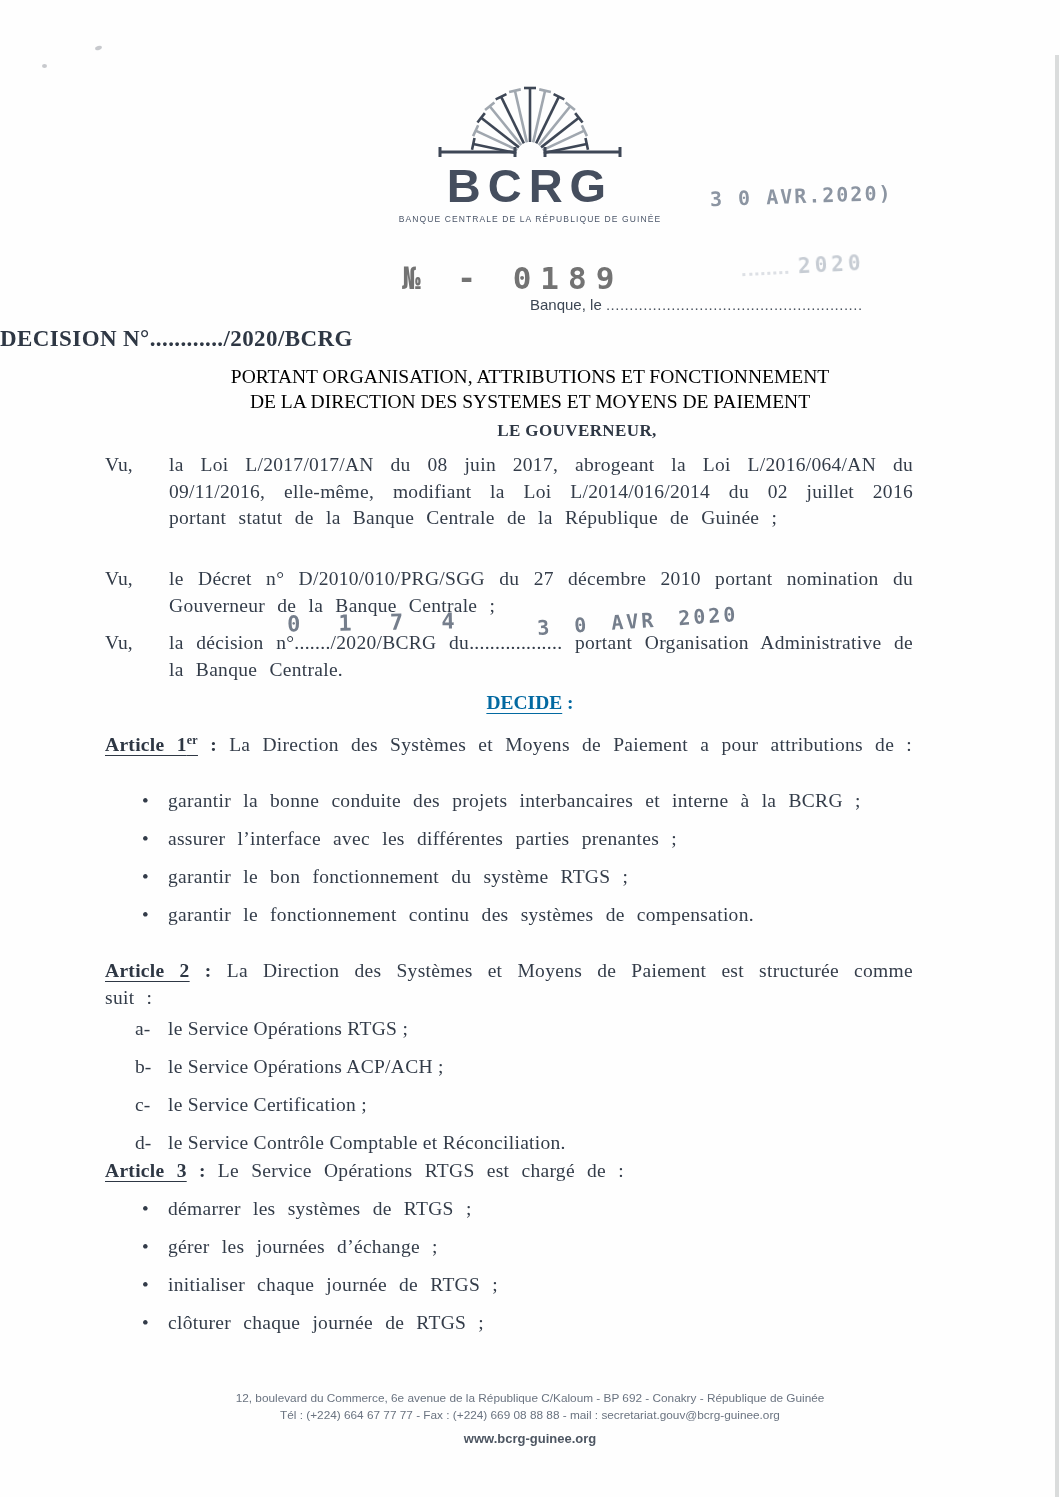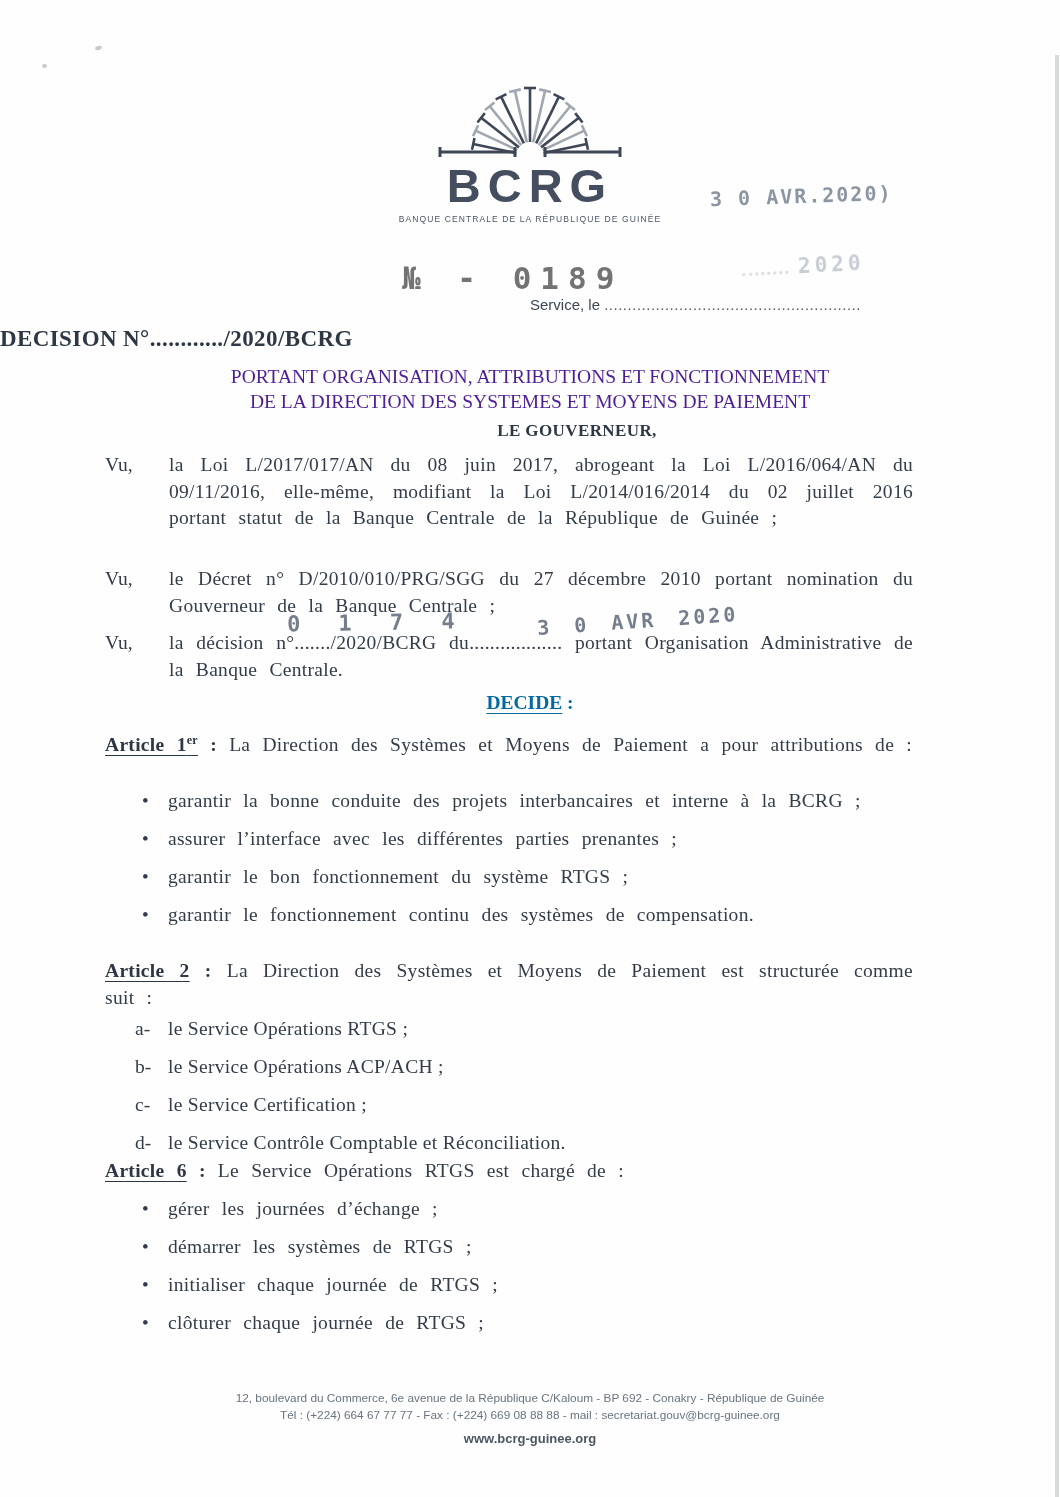--- a/index.html
+++ b/index.html
@@ -72,21 +72,21 @@
   .dateline-dots { letter-spacing: .5px; color: #49525e; }
 
   
   .title {
     position: absolute; top: 326px; left: 0; width: 100%;
     font-size: 23px; font-weight: bold; color: #2e3744;
     letter-spacing: .4px;
   }
   .subtitle {
     position: absolute; top: 364px; left: 0; width: 100%;
-    text-align: center; font-size: 19.5px; color: #4c1d95; line-height: 25px;
+    text-align: center; font-size: 19.5px; color: #000000; line-height: 25px;
   }
   .salutation {
     position: absolute; top: 421px; left: 0; width: 100%;
     text-align: center; font-size: 17px; font-weight: bold; color: #2e3744;
     letter-spacing: .4px;
     padding-left: 47px;
   }
 
   
   .vu-block {
@@ -246,21 +246,21 @@
     </svg>
     <span class="logo-acronym">BCRG</span>
     <span class="logo-tagline">BANQUE CENTRALE DE LA RÉPUBLIQUE DE GUINÉE</span>
   </div>
 
   <div class="stamp stamp-received">3 0 AVR.2020)</div>
   <div class="stamp stamp-faint"><span class="smudge"></span><span>2020</span></div>
   <div class="stamp stamp-number">№ - 0189</div>
 
   <div class="dateline">
-    <span>Service, le </span><span class="dateline-dots">.......................................................</span>
+    <span>Banque, le </span><span class="dateline-dots">.......................................................</span>
   </div>
 
   <div class="title">DECISION N°............/2020/BCRG</div>
   <div class="subtitle">
     <div>PORTANT ORGANISATION, ATTRIBUTIONS ET FONCTIONNEMENT</div>
     <div>DE LA DIRECTION DES SYSTEMES ET MOYENS DE PAIEMENT</div>
   </div>
   <div class="salutation">LE GOUVERNEUR,</div>
 
   <div class="vu-block vu-1">
@@ -310,25 +310,25 @@
       <span class="lettered-marker">c-</span>
       <span class="lettered-text">le Service Certification ;</span>
     </div>
     <div class="lettered-row">
       <span class="lettered-marker">d-</span>
       <span class="lettered-text">le Service Contrôle Comptable et Réconciliation.</span>
     </div>
   </div>
 
   <div class="article-para article-3">
-    <span class="article-heading">Article 6</span><span class="article-colon"> : </span><span>Le Service Opérations RTGS est chargé de :</span>
+    <span class="article-heading">Article 3</span><span class="article-colon"> : </span><span>Le Service Opérations RTGS est chargé de :</span>
   </div>
   <ul class="bullets bullets-art3">
+    <li>démarrer les systèmes de RTGS ;</li>
     <li>gérer les journées d’échange ;</li>
-    <li>démarrer les systèmes de RTGS ;</li>
     <li>initialiser chaque journée de RTGS ;</li>
     <li>clôturer chaque journée de RTGS ;</li>
   </ul>
 
   <div class="footer">
     <div>12, boulevard du Commerce, 6e avenue de la République C/Kaloum - BP 692 - Conakry - République de Guinée</div>
     <div>Tél : (+224) 664 67 77 77 - Fax : (+224) 669 08 88 88 - mail : secretariat.gouv@bcrg-guinee.org</div>
   </div>
   <div class="website">www.bcrg-guinee.org</div>
 

